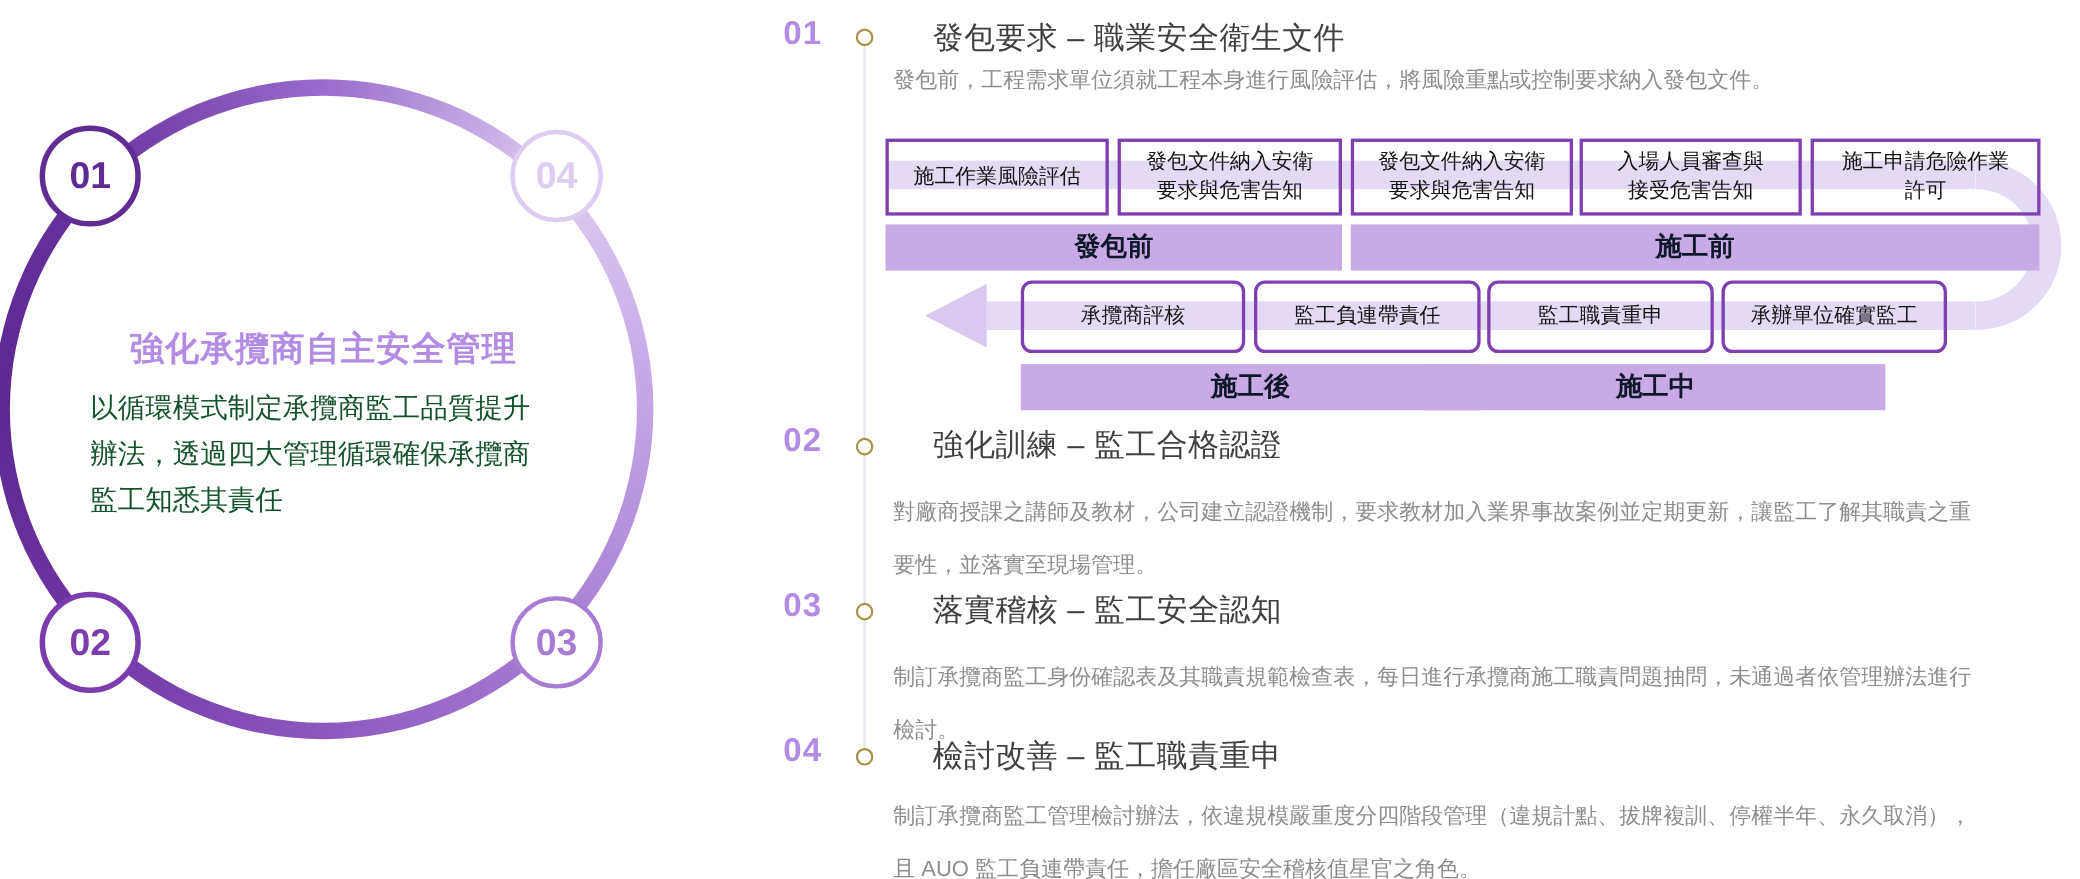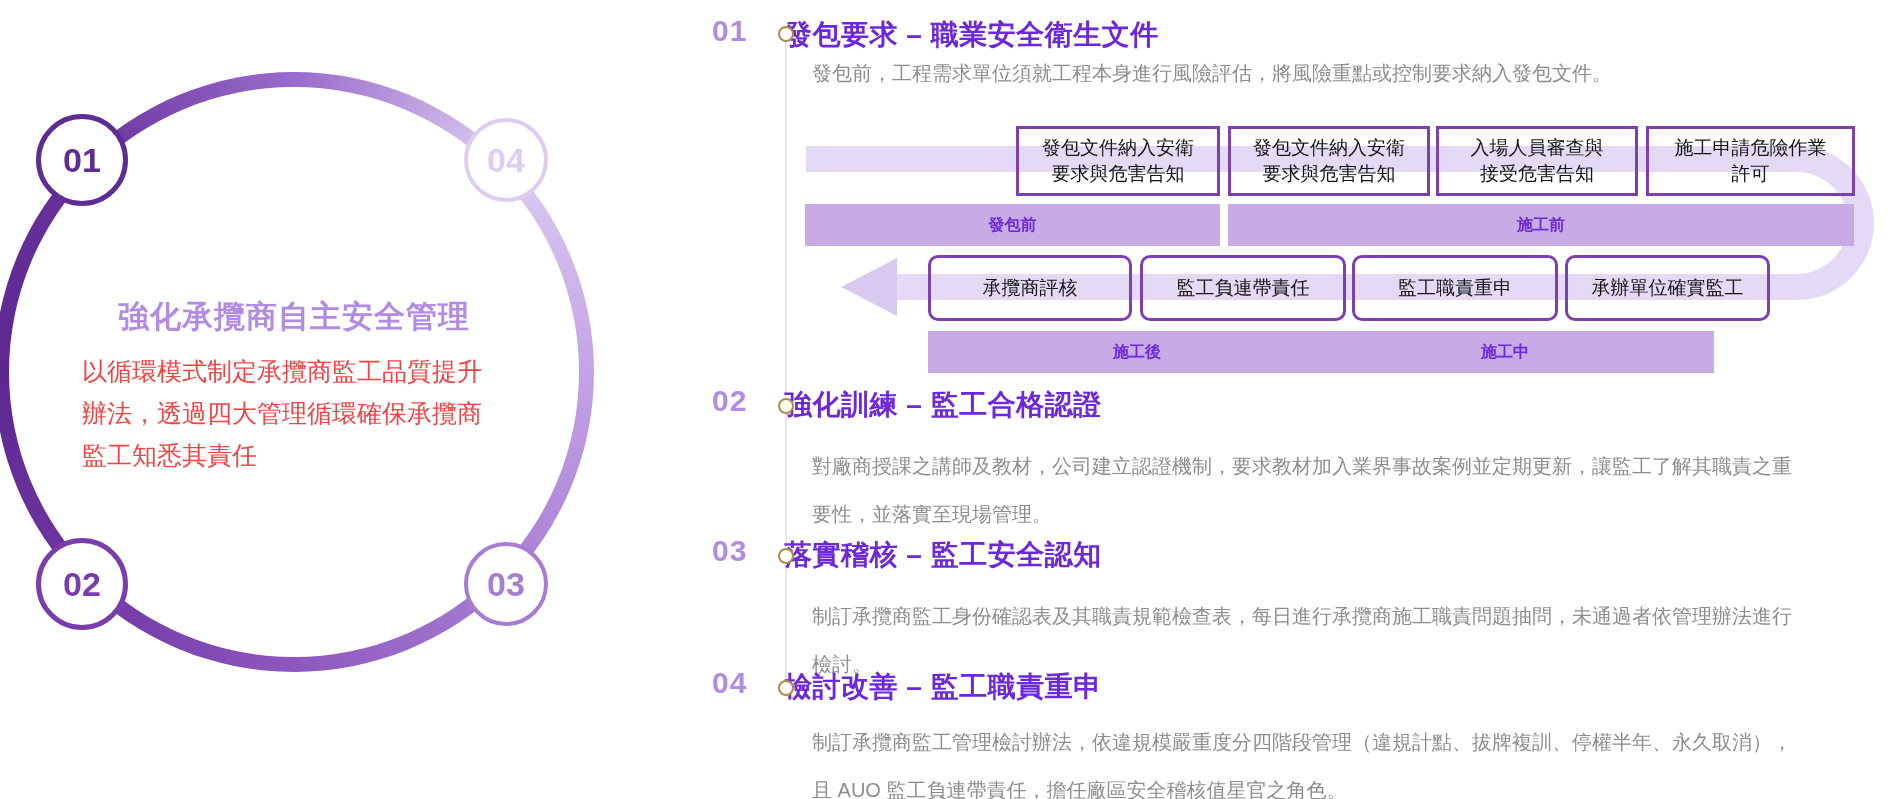--- a/index.html
+++ b/index.html
@@ -16,27 +16,27 @@
   .ring-inner{position:absolute;inset:15px;border-radius:50%;background:#fff;}
   .node{position:absolute;border-radius:50%;background:#fff;display:flex;align-items:center;
     justify-content:center;font-weight:bold;font-size:34px;box-sizing:border-box;z-index:3;}
   .node-01{left:42px;top:42px;width:92px;height:92px;border:5px solid #5f2c94;color:#5f2c94;}
   .node-04{left:470px;top:46px;width:84px;height:84px;border:4px solid #ddcef1;color:#ddcef1;}
   .node-02{left:42px;top:466px;width:92px;height:92px;border:5px solid #7b3cad;color:#7b3cad;}
   .node-03{left:470px;top:470px;width:84px;height:84px;border:4px solid #a77dd3;color:#a77dd3;}
   .center-title{position:absolute;left:0;right:0;top:224px;text-align:center;
     font-size:31px;font-weight:bold;color:#b18ce2;letter-spacing:1px;z-index:2;}
   .center-desc{position:absolute;left:88px;width:420px;top:278px;font-size:25px;
-    line-height:42px;color:#ef4444;z-index:2;}
+    line-height:42px;color:#14532d;z-index:2;}
   
   .vline{position:absolute;left:785px;top:34px;width:2px;height:654px;background:#e9e6ef;}
   .bullet{position:absolute;left:778px;width:16px;height:16px;border:2px solid #ab8f45;
     background:#fff;border-radius:50%;box-sizing:border-box;z-index:2;}
   .sec-num{position:absolute;left:712px;font-size:30px;font-weight:bold;color:#b18ce2;letter-spacing:1px;}
-  .sec-title{position:absolute;left:784px;font-size:28px;font-weight:bold;color:#6d28d9;letter-spacing:0.5px;}
+  .sec-title{position:absolute;left:848px;font-size:28px;font-weight:normal;color:#404040;letter-spacing:0.5px;}
   .sec-desc{position:absolute;left:812px;width:990px;font-size:20px;color:#8d8d8d;line-height:48px;}
   .desc-single{line-height:34px;}
   
   .stripe{position:absolute;background:#e4daf5;z-index:1;}
   .stripe1{left:806px;top:146px;width:990px;height:26px;}
   .stripe2{left:897px;top:274px;width:899px;height:26px;}
   .curve{position:absolute;left:1796px;top:146px;width:78px;height:154px;box-sizing:border-box;
     border:26px solid #e4daf5;border-left:none;border-radius:0 77px 77px 0;z-index:1;}
   .arrowhead{position:absolute;left:841px;top:258px;width:0;height:0;
     border-top:29px solid transparent;border-bottom:29px solid transparent;
@@ -45,21 +45,21 @@
     flex-direction:column;align-items:center;justify-content:center;font-size:19px;color:#141414;
     text-align:center;line-height:26px;z-index:2;}
   .fbox span{display:block;}
   .row1{top:126px;height:70px;}
   .row2{top:255px;height:66px;border-radius:10px;}
   .r1b1{left:805px;width:203px}.r1b2{left:1016px;width:204px}.r1b3{left:1228px;width:202px}
   .r1b4{left:1436px;width:202px}.r1b5{left:1646px;width:209px}
   .r2b1{left:928px;width:204px}.r2b2{left:1140px;width:206px}.r2b3{left:1352px;width:206px}
   .r2b4{left:1565px;width:205px}
   .stage{position:absolute;height:42px;line-height:42px;text-align:center;font-weight:bold;
-    font-size:16px;color:#6d28d9;background:#c8abe5;z-index:2;}
+    font-size:24px;color:#0f172a;background:#c8abe5;z-index:2;}
   .stg1a{left:805px;top:204px;width:415px}
   .stg1b{left:1228px;top:204px;width:626px}
   .stg2a{left:928px;top:331px;width:418px}
   .stg2b{left:1296px;top:331px;width:418px}
 </style>
 </head>
 <body>
 
 <div class="canvas">
 
@@ -87,20 +87,24 @@
   <div class="sec-num" style="top:14px">01</div>
   <div class="bullet" style="top:26px"></div>
   <div class="sec-title" style="top:16px">發包要求 – 職業安全衛生文件</div>
   <div class="sec-desc desc-single" style="top:56px">發包前，工程需求單位須就工程本身進行風險評估，將風險重點或控制要求納入發包文件。</div>
 
   <div class="stripe stripe1"></div>
   <div class="curve"></div>
   <div class="stripe stripe2"></div>
   <div class="arrowhead"></div>
 
+  <div class="fbox row1 r1b1">
+    <span>施工作業風險評估</span>
+    <span></span>
+  </div>
   <div class="fbox row1 r1b2">
     <span>發包文件納入安衛</span>
     <span>要求與危害告知</span>
   </div>
   <div class="fbox row1 r1b3">
     <span>發包文件納入安衛</span>
     <span>要求與危害告知</span>
   </div>
   <div class="fbox row1 r1b4">
     <span>入場人員審查與</span>

